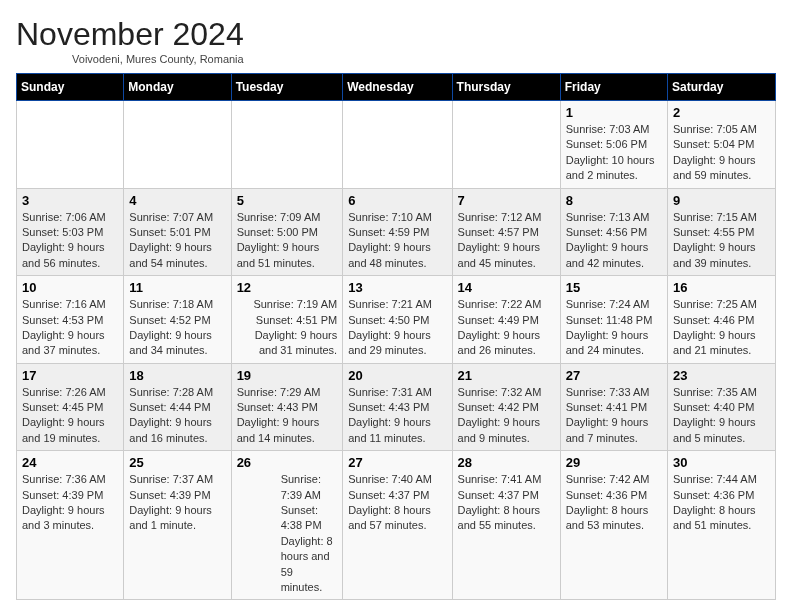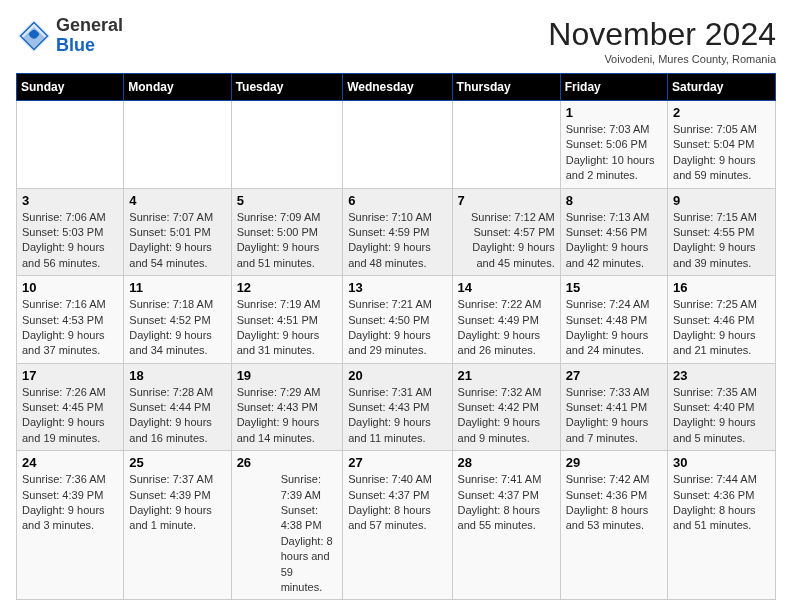--- a/index.html
+++ b/index.html
@@ -83,32 +83,20 @@
       line-height: 1.4;
     }
     .empty-cell {
       background: #fff !important;
     }
   </style>
 </head>
 <body>
 
 <div class="header-area">
-  <div class="logo">
-    <svg class="logo-icon" viewBox="0 0 40 40">
-      <polygon points="20,2 38,20 20,38 2,20" fill="#1565c0" opacity="0.15"></polygon>
-      <polygon points="20,5 35,20 20,35 5,20" fill="none" stroke="#1565c0" stroke-width="1.5"></polygon>
-      <polygon points="20,10 32,22 20,34 8,22" fill="#1565c0" opacity="0.3"></polygon>
-      <path d="M14,18 Q20,8 26,18 Q20,28 14,18Z" fill="#1565c0"></path>
-    </svg>
-    <div class="logo-text">
-      <span class="logo-general">General</span><br>
-      <span class="logo-blue">Blue</span>
-    </div>
-  </div>
   <div class="title-area">
     <div class="month-title">November 2024</div>
     <div class="subtitle">Voivodeni, Mures County, Romania</div>
   </div>
 </div>
 
 <table class="calendar">
   <thead>
     <tr>
     <th>Sunday</th>
@@ -160,21 +148,21 @@
 Daylight: 9 hours and 51 minutes.</div>
         </td>
         <td>
           <span class="day-number">6</span>
           <div class="day-info" style="white-space: pre-line;">Sunrise: 7:10 AM
 Sunset: 4:59 PM
 Daylight: 9 hours and 48 minutes.</div>
         </td>
         <td>
           <span class="day-number">7</span>
-          <div class="day-info" style="white-space: pre-line; text-align: right;">Sunrise: 7:12 AM
+          <div class="day-info" style="white-space: pre-line;">Sunrise: 7:12 AM
 Sunset: 4:57 PM
 Daylight: 9 hours and 45 minutes.</div>
         </td>
         <td>
           <span class="day-number">8</span>
           <div class="day-info" style="white-space: pre-line;">Sunrise: 7:13 AM
 Sunset: 4:56 PM
 Daylight: 9 hours and 42 minutes.</div>
         </td>
         <td>
@@ -192,40 +180,40 @@
 Daylight: 9 hours and 37 minutes.</div>
         </td>
         <td>
           <span class="day-number">11</span>
           <div class="day-info" style="white-space: pre-line;">Sunrise: 7:18 AM
 Sunset: 4:52 PM
 Daylight: 9 hours and 34 minutes.</div>
         </td>
         <td>
           <span class="day-number">12</span>
-          <div class="day-info" style="white-space: pre-line;">Sunrise: 7:19 AM
+          <div class="day-info" style="white-space: pre-line; text-align: right;">Sunrise: 7:19 AM
 Sunset: 4:51 PM
 Daylight: 9 hours and 31 minutes.</div>
         </td>
         <td>
           <span class="day-number">13</span>
           <div class="day-info" style="white-space: pre-line;">Sunrise: 7:21 AM
 Sunset: 4:50 PM
 Daylight: 9 hours and 29 minutes.</div>
         </td>
         <td>
           <span class="day-number">14</span>
           <div class="day-info" style="white-space: pre-line;">Sunrise: 7:22 AM
 Sunset: 4:49 PM
 Daylight: 9 hours and 26 minutes.</div>
         </td>
         <td>
           <span class="day-number">15</span>
           <div class="day-info" style="white-space: pre-line;">Sunrise: 7:24 AM
-Sunset: 4:48 PM
+Sunset: 11:48 PM
 Daylight: 9 hours and 24 minutes.</div>
         </td>
         <td>
           <span class="day-number">16</span>
           <div class="day-info" style="white-space: pre-line;">Sunrise: 7:25 AM
 Sunset: 4:46 PM
 Daylight: 9 hours and 21 minutes.</div>
         </td>
       </tr>
       <tr>

